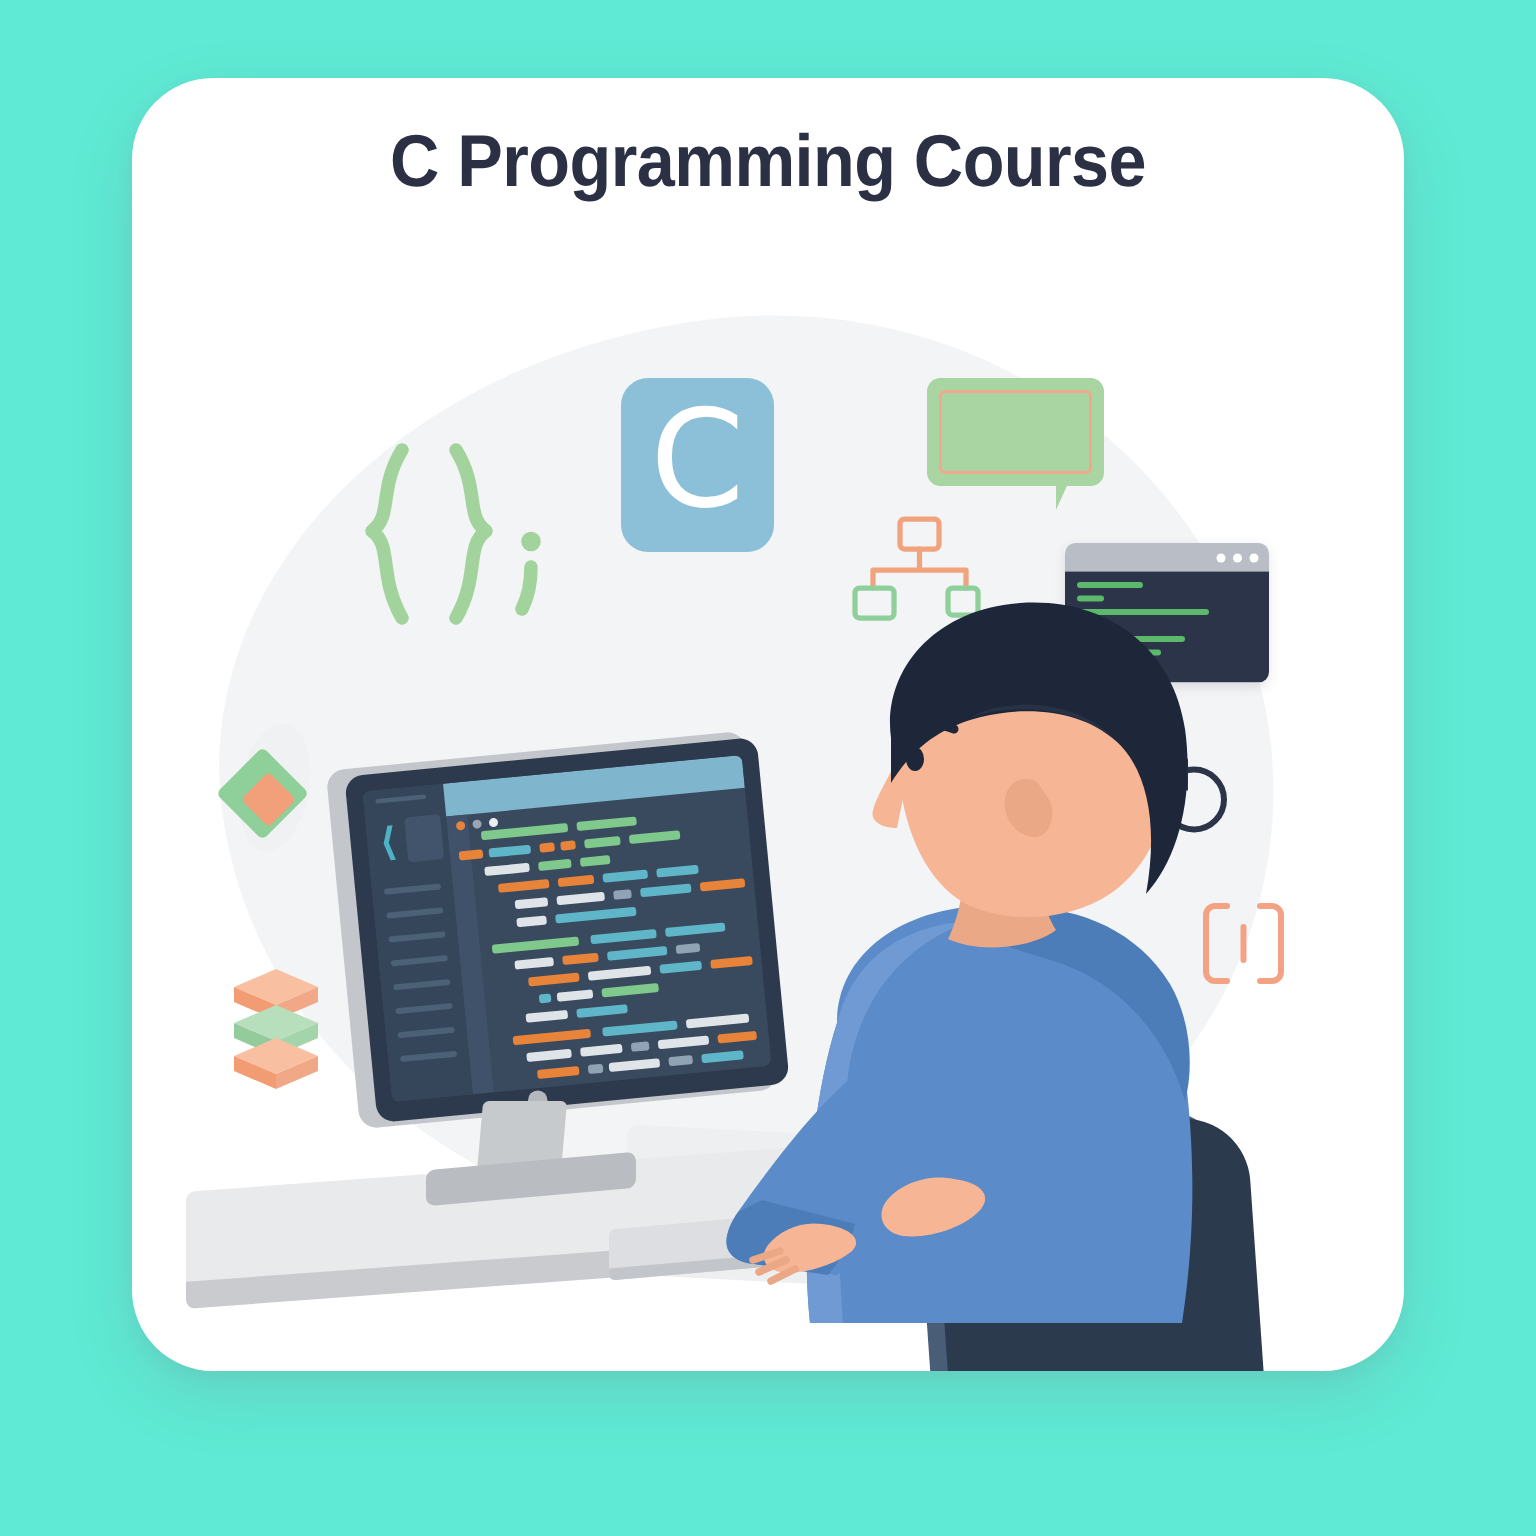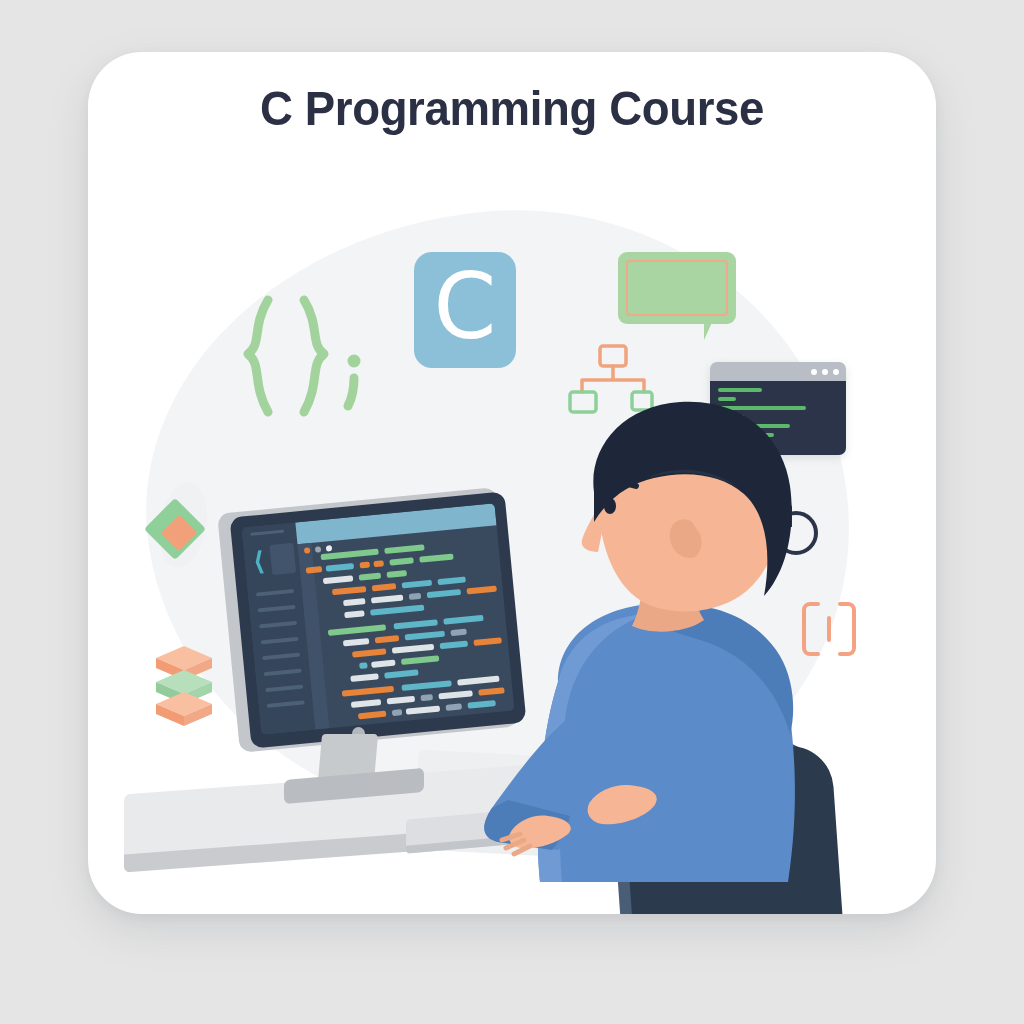--- a/index.html
+++ b/index.html
@@ -1,21 +1,21 @@
 <!DOCTYPE html>
 <html><head>
 <meta charset="utf-8">
 <title>C Programming Course</title>
 <style>
   html,body{margin:0;padding:0;background:#ffffff;}
   body{
     width:1024px;height:1024px;overflow:hidden;
     font-family:"Liberation Sans","DejaVu Sans",sans-serif;
   }
-  .stage{position:relative;width:1024px;height:1024px;background:#e5e5e5;}
+  .stage{position:relative;width:1024px;height:1024px;background:#5eead4;}
 
   
   .card{
     position:absolute;left:88px;top:52px;width:848px;height:862px;
     background:#ffffff;border-radius:54px;
     box-shadow:0 16px 42px rgba(120,125,135,.20), 0 3px 10px rgba(120,125,135,.10);
     overflow:hidden;
   }
   
   .blob{

